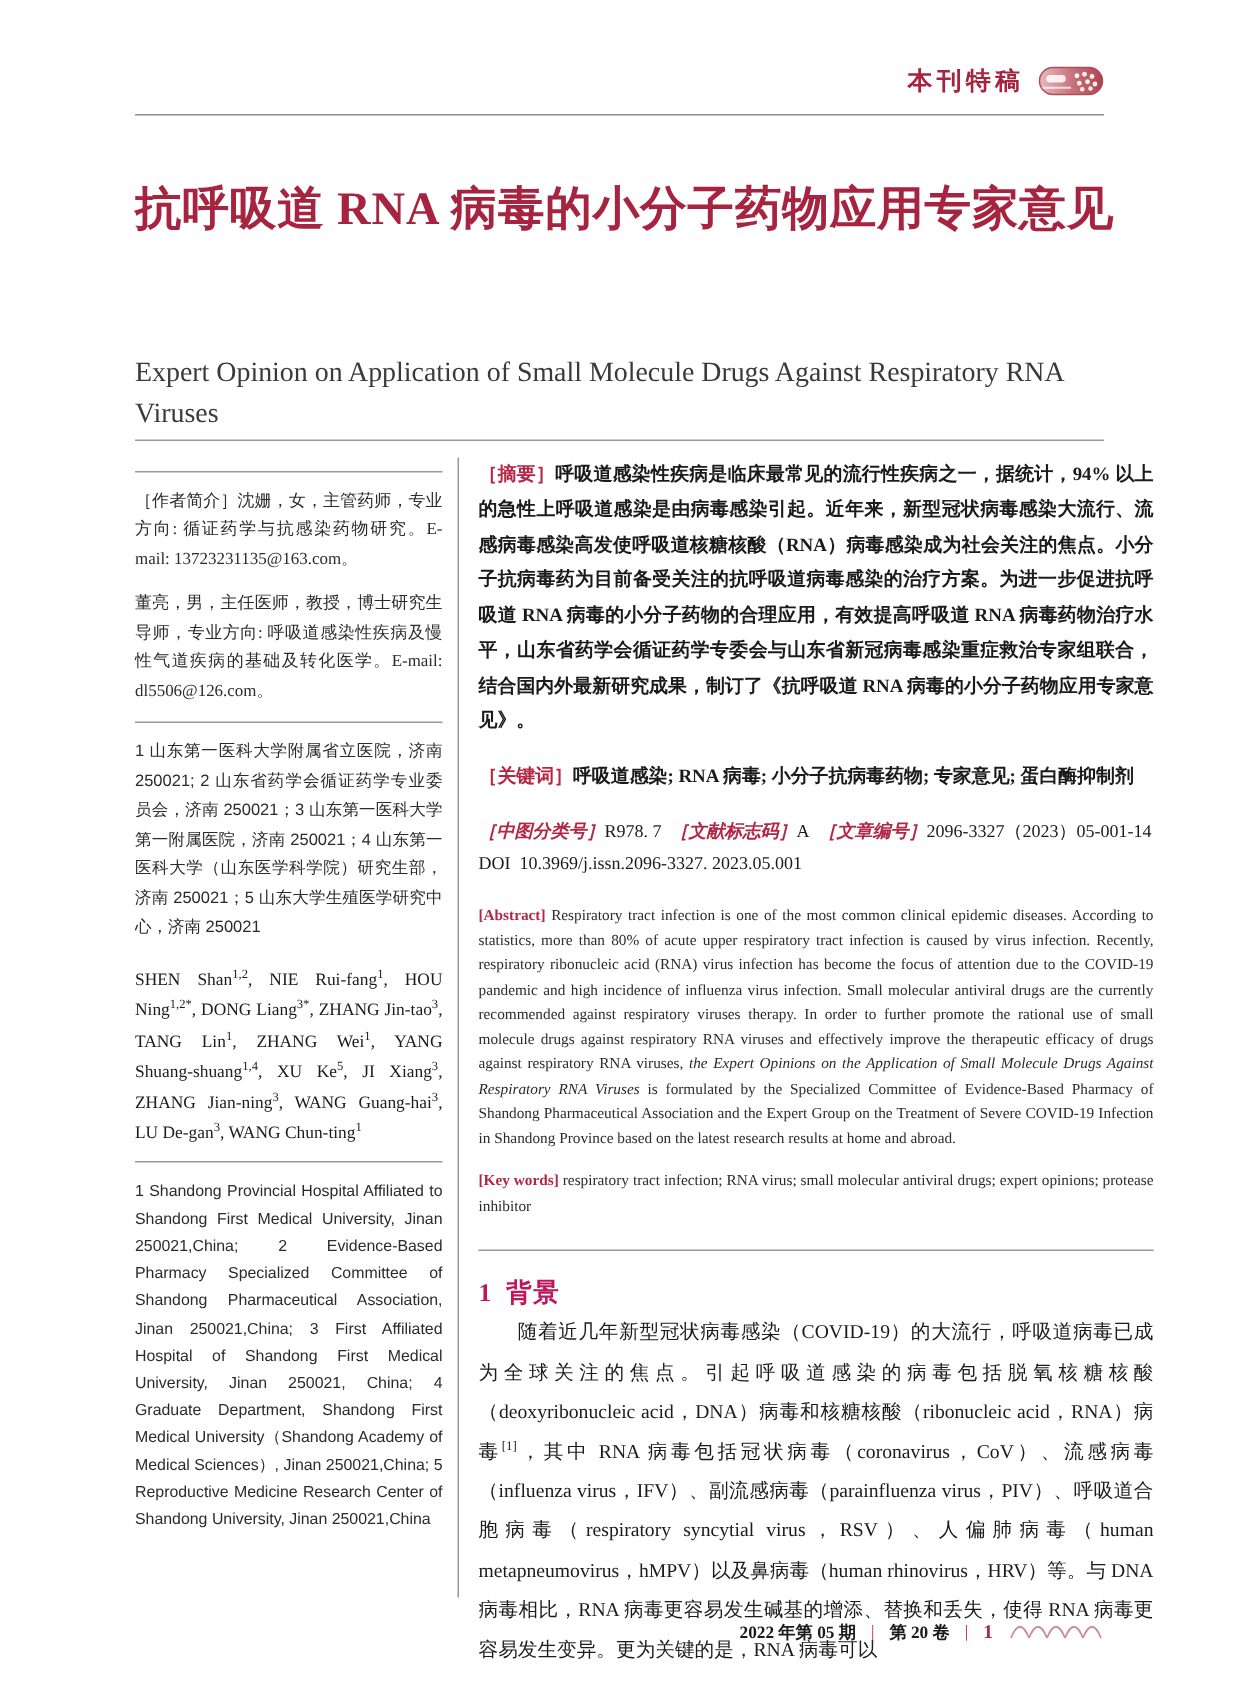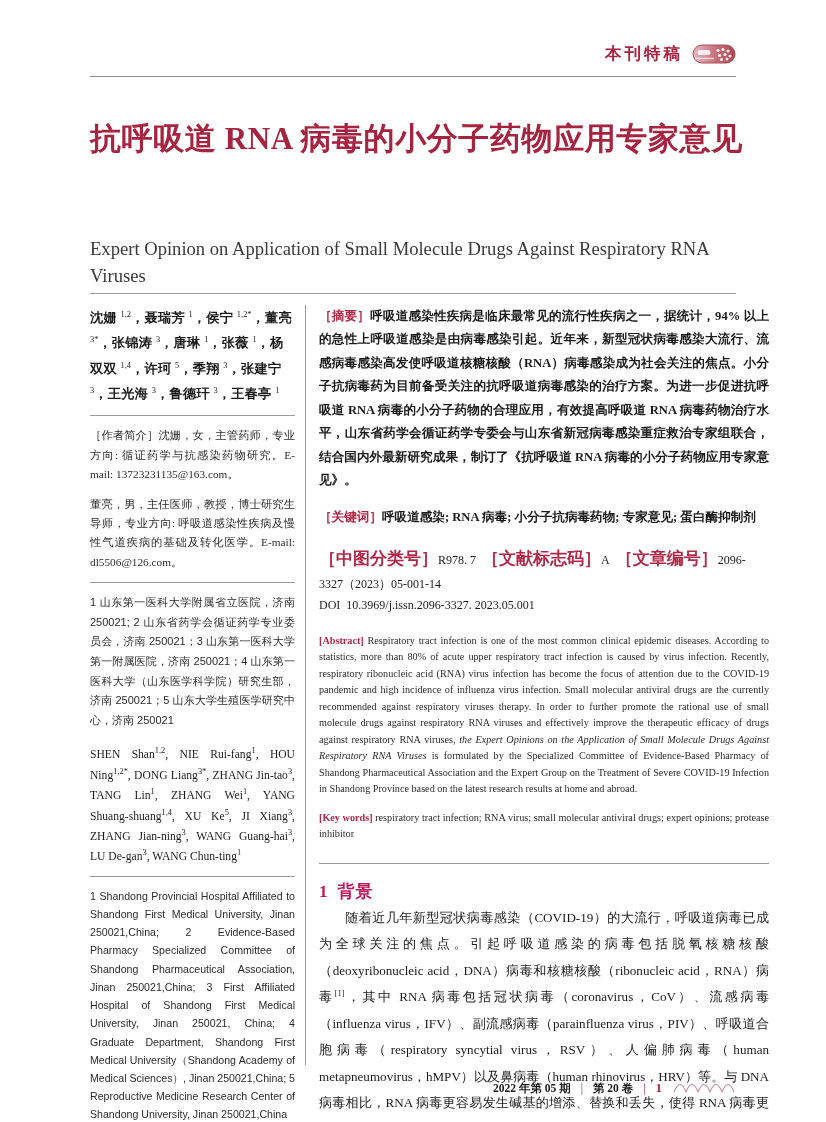--- a/index.html
+++ b/index.html
@@ -182,21 +182,21 @@
     margin-top: 14px;
     text-align: justify;
   }
   .clc-line {
     font-family: "Liberation Serif", serif;
     font-size: 12px;
     line-height: 1.75;
     color: #1b1b1b;
     margin-top: 15px;
   }
-  .clc-line .lbl-red { font-size: 17px; }
+  .clc-line .lbl-red { font-size: 12px; font-style: italic; }
   .doi-line {
     font-family: "Liberation Serif", serif;
     font-size: 12px;
     line-height: 1.75;
     color: #1b1b1b;
   }
   .abs-en {
     font-family: "Liberation Serif", serif;
     font-size: 10.2px;
     line-height: 1.62;
@@ -290,21 +290,20 @@
       </svg>
     </span>
   </div>
   <div class="masthead-rule"></div>
 
   <div class="title-cn">抗呼吸道 RNA 病毒的小分子药物应用专家意见</div>
   <div class="title-en">Expert Opinion on Application of Small Molecule Drugs Against Respiratory RNA Viruses</div>
   <div class="title-rule"></div>
 
   <div class="col-left">
-    <div class="authors-cn">沈姗 <sup>1,2</sup>，聂瑞芳 <sup>1</sup>，侯宁 <sup>1,2*</sup>，董亮 <sup>3*</sup>，张锦涛 <sup>3</sup>，唐琳 <sup>1</sup>，张薇 <sup>1</sup>，杨双双 <sup>1,4</sup>，许珂 <sup>5</sup>，季翔 <sup>3</sup>，张建宁 <sup>3</sup>，王光海 <sup>3</sup>，鲁德玕 <sup>3</sup>，王春亭 <sup>1</sup></div>
     <div class="hr-left"></div>
     <div>
       <div class="bio-block">
         <span class="bio-tag">［作者简介］</span><span>沈姗，女，主管药师，专业方向: 循证药学与抗感染药物研究。E-mail: 13723231135@163.com。</span>
       </div>
       <div class="bio-block">
         <span>董亮，男，主任医师，教授，博士研究生导师，专业方向: 呼吸道感染性疾病及慢性气道疾病的基础及转化医学。E-mail: dl5506@126.com。</span>
       </div>
     </div>
     <div class="hr-left"></div>

